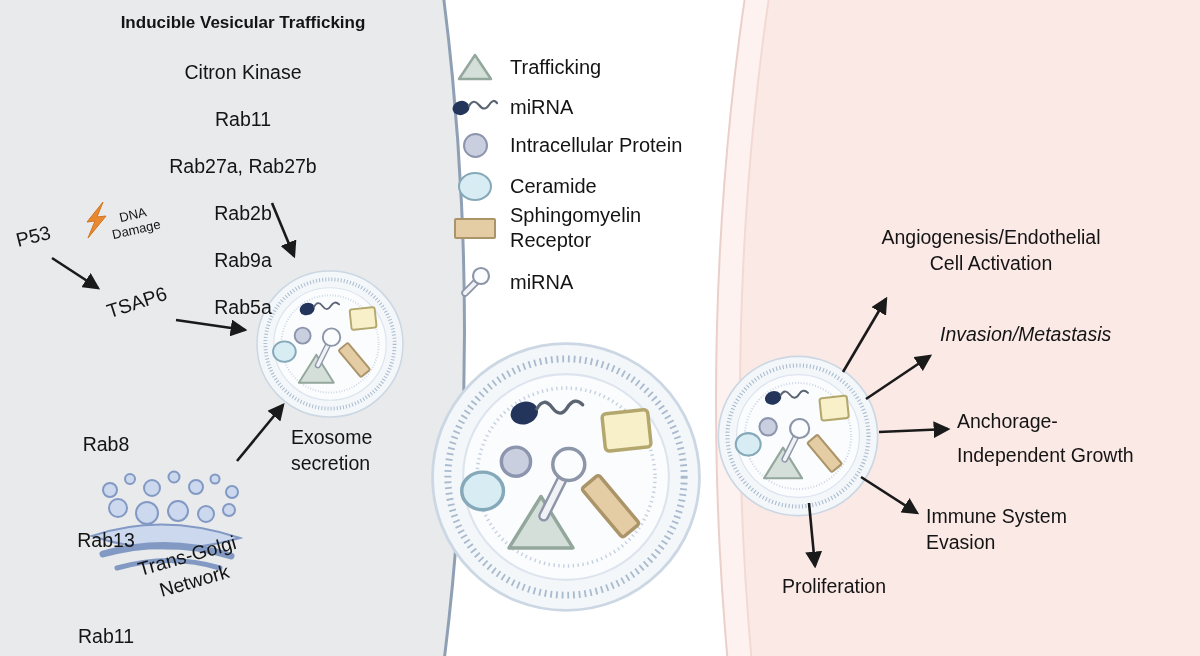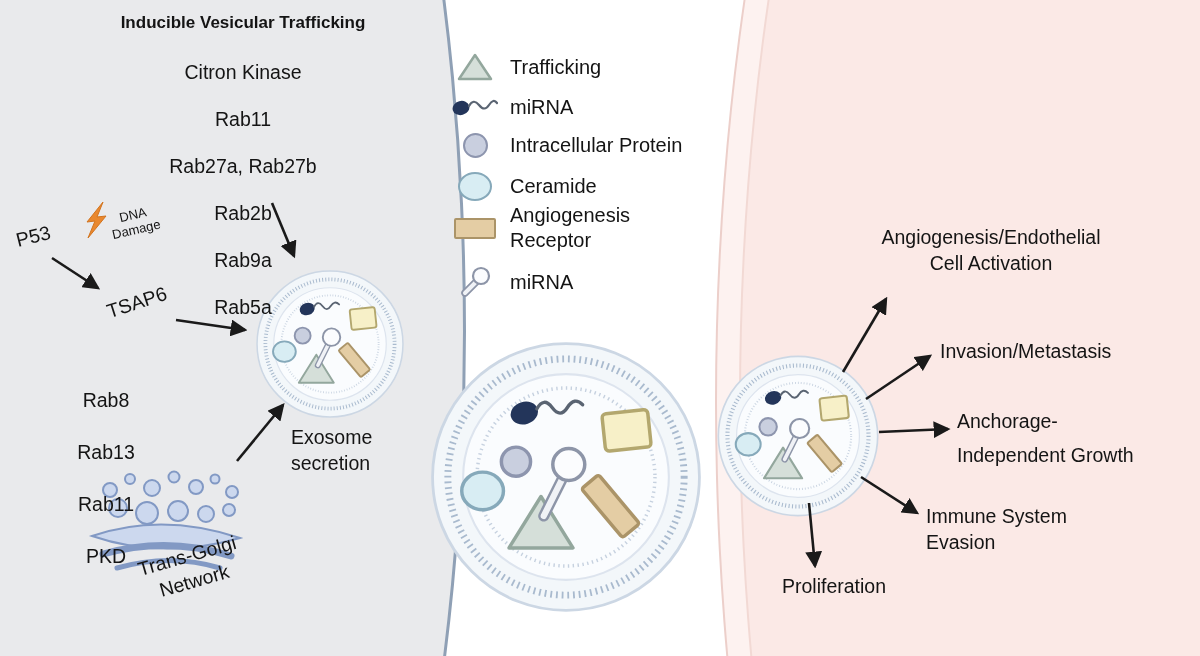--- a/index.html
+++ b/index.html
@@ -30,30 +30,30 @@
     position:absolute;z-index:10;color:#141414;
     font-size:19.5px;line-height:25px;white-space:pre-line;
   }
   #title{left:43px;top:10px;width:400px;text-align:center;font-weight:bold;font-size:17px;}
   #inducible-list{left:143px;top:37px;width:200px;text-align:center;line-height:23.5px;}
   #inducible-list span{display:block;}
   #p53{left:16px;top:224px;transform:rotate(-14deg);}
   #dna-damage{left:110px;top:207px;font-size:13px;line-height:15px;transform:rotate(-13deg);text-align:center;}
   #tsap6{left:106px;top:290px;transform:rotate(-18deg);}
   #constitutive-list{left:56px;top:361px;width:100px;text-align:center;line-height:26px;}
-  #constitutive-list span{display:block;}
+  #constitutive-list span{display:block;margin-top:44px;}
   #golgi-label{left:98px;top:542px;width:185px;text-align:center;line-height:26px;transform:rotate(-16deg);}
   #secretion-label{left:291px;top:424px;line-height:26px;}
 
   .legend-row{position:absolute;left:452px;display:flex;align-items:center;gap:12px;z-index:10;}
   .legend-icon{flex:0 0 46px;width:46px;display:flex;justify-content:center;align-items:center;}
   .legend-label{font-size:20px;color:#141414;white-space:pre-line;line-height:25px;}
 
   #effect-0{left:881px;top:224px;width:220px;text-align:center;line-height:26px;}
-  #effect-1{left:940px;top:339px;}
+  #effect-1{left:940px;top:322px;font-style:italic;}
   #effect-2{left:957px;top:404px;line-height:34px;}
   #effect-3{left:926px;top:503px;line-height:26px;}
   #effect-4{left:782px;top:574px;}
 
   .shape-sq{width:30px;height:25px;background:#f7f0c8;border:2px solid #b3a76e;border-radius:3px;}
   .shape-circle{width:21px;height:21px;background:#c9cfdf;border:2px solid #8d95ae;border-radius:50%;}
   .shape-ellipse{width:30px;height:25px;background:#d8edf3;border:2px solid #86a9ba;border-radius:50%;}
   .shape-rect{width:38px;height:17px;background:#e4cda4;border:2px solid #ab9468;border-radius:2px;}
 </style>
 </head>
@@ -180,21 +180,21 @@
   <div class="legend-row" style="top:172px">
     <span class="legend-icon">
         <span class="shape-ellipse"></span>
       </span>
     <span class="legend-label">Ceramide</span>
   </div>
   <div class="legend-row" style="top:203px">
     <span class="legend-icon">
         <span class="shape-rect"></span>
       </span>
-    <span class="legend-label">Angiogenesis
+    <span class="legend-label">Sphingomyelin
 Receptor</span>
   </div>
   <div class="legend-row" style="top:266px">
     <span class="legend-icon">
       <svg width="34" height="32" viewBox="0 0 34 32">
           <line x1="18" y1="16" x2="7" y2="27" stroke="#8d95a8" stroke-width="7.5" stroke-linecap="round"></line>
           <line x1="18" y1="16" x2="7" y2="27" stroke="#f0f2f6" stroke-width="4" stroke-linecap="round"></line>
           <circle cx="23" cy="10" r="8" fill="#fbfcfe" stroke="#8d95a8" stroke-width="2.2"></circle>
         </svg>
     </span>

